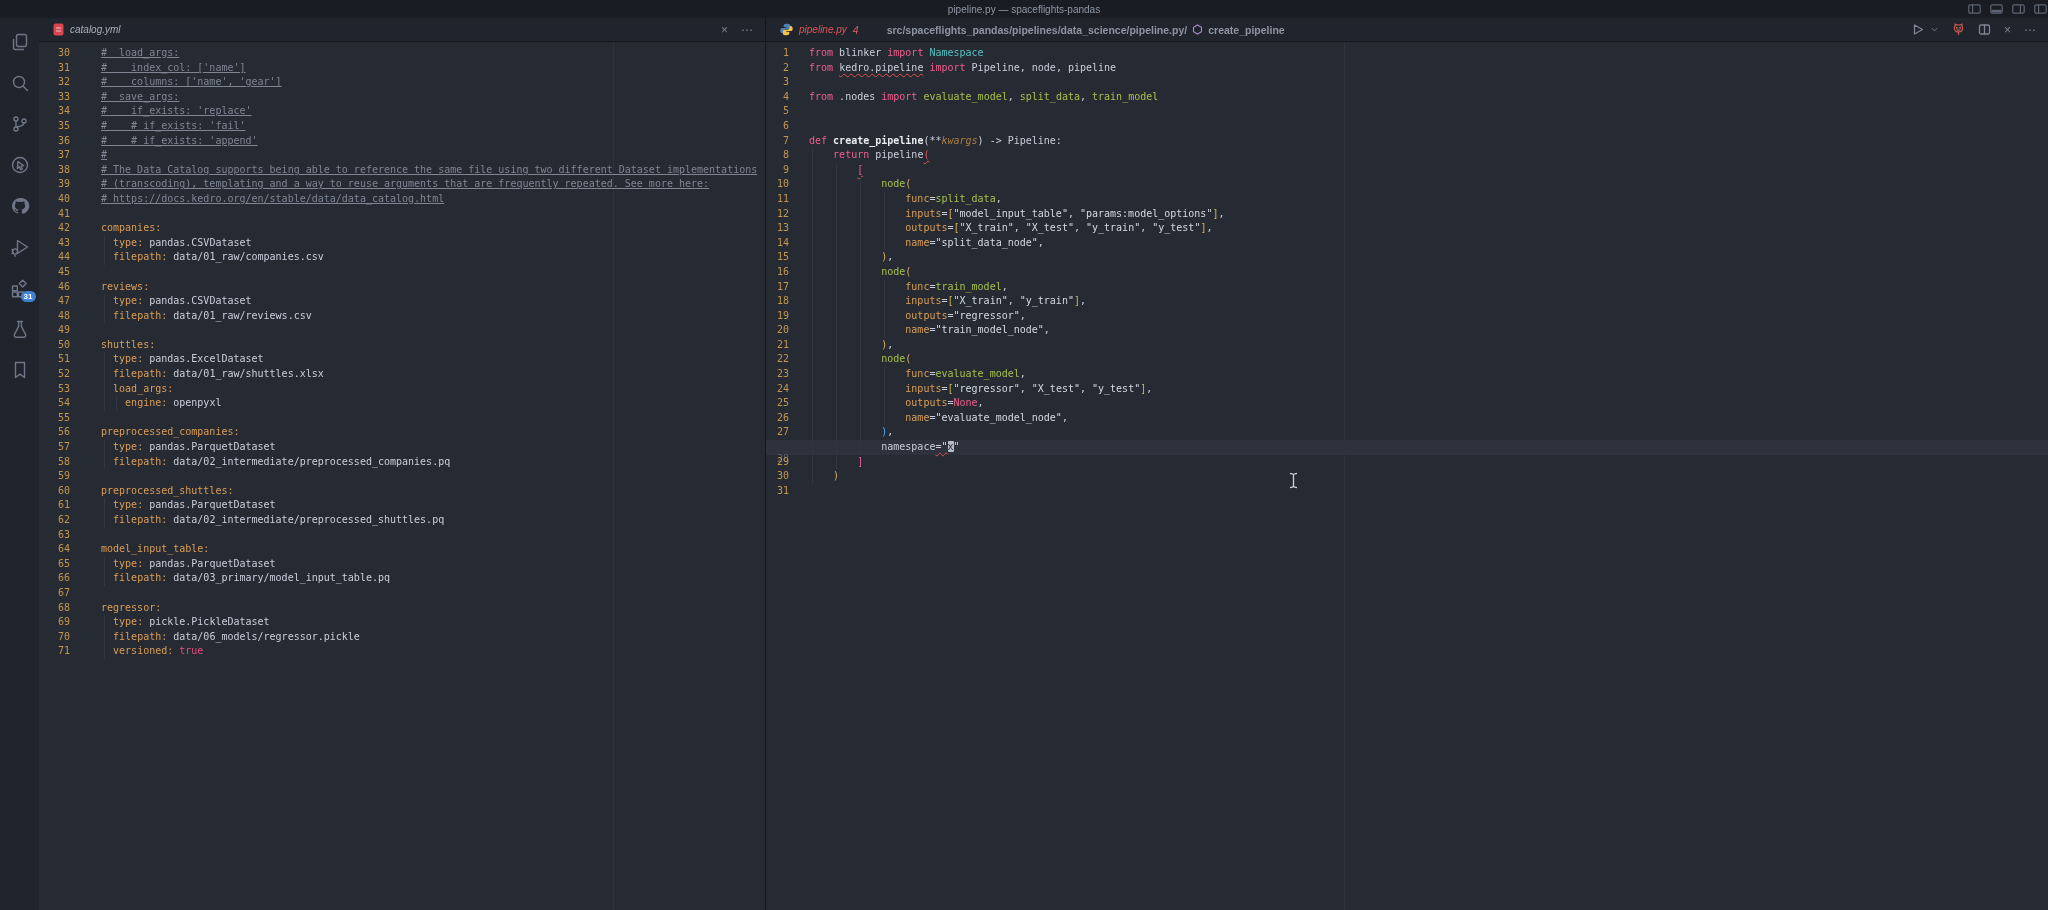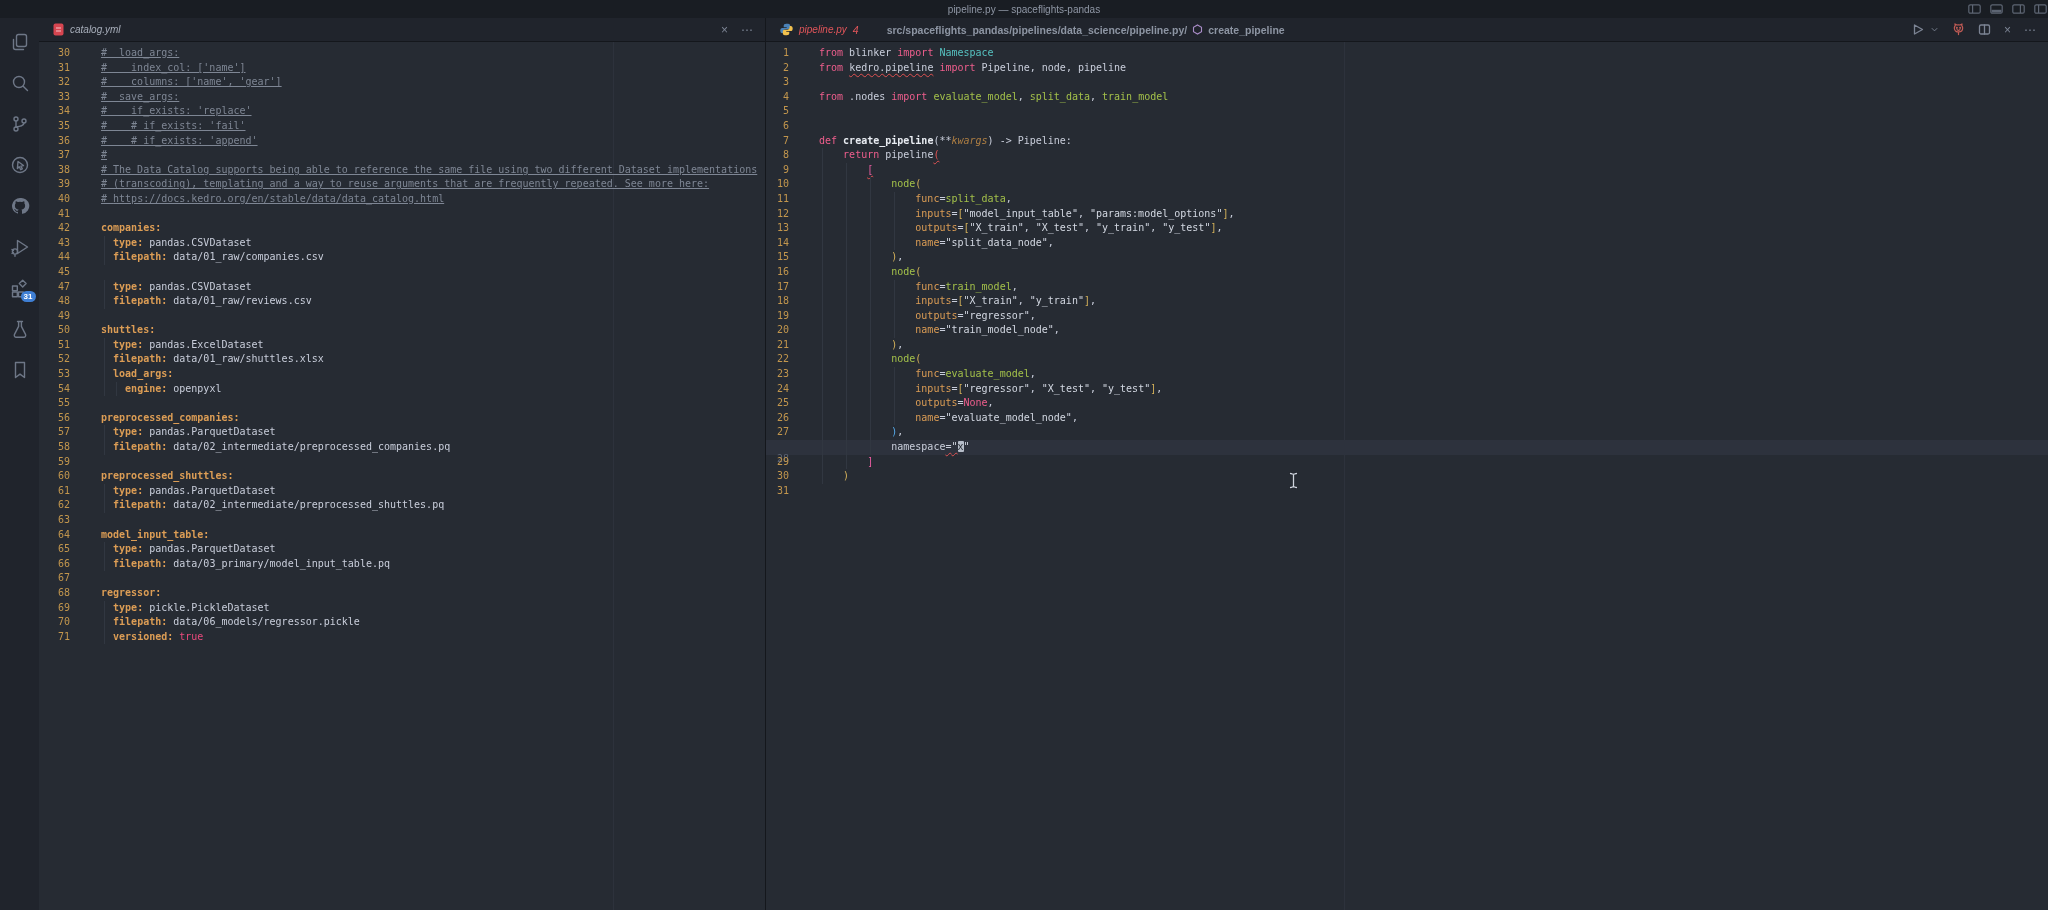--- a/index.html
+++ b/index.html
@@ -58,28 +58,28 @@
   .editor { position:relative; flex:1; background:#262b33; overflow:hidden;
             font-family:"DejaVu Sans Mono",monospace; font-size:10px; padding-top:4px; }
   .wrap-guide { position:absolute; top:0; bottom:0; width:1px; background:#2d323c; z-index:0; }
   .row { display:flex; height:14.6px; line-height:14.6px; position:relative; z-index:1; }
   .row.active { background:#2d323d; }
   .ln { flex:none; text-align:right; color:#c2964d; }
   .ln.dim { color:#5c6474;margin-top:12px; }
   .editor.left-ed  .ln { width:31px; }
   .editor.left-ed  .code { margin-left:31px; }
   .editor.right-ed .ln { width:23px; }
-  .editor.right-ed .code { margin-left:30px; }
+  .editor.right-ed .code { margin-left:20px; }
   .code { position:relative; white-space:pre; color:#c9cedb; }
   .ig { position:absolute; top:0; bottom:0; width:1px; background:#313741; }
 
   
   .tk-cm  { color:#7e8694;text-decoration:underline; }
   .tk-lk  { color:#7e8694; text-decoration:underline; }
-  .tk-key { color:#dc9d55;font-weight:bold; }
+  .tk-key { color:#dc9d55; }
   .tk-val { color:#c9cedb; }
   .tk-bo  { color:#ea4a7d; }
   .tk-kw  { color:#ef5e8d; }
   .tk-ty  { color:#56c1c0; }
   .tk-fn  { color:#a3c04a; }
   .tk-fnb { color:#e8ecf2; font-weight:bold; }
   .tk-di  { color:#ad7e43; font-style:italic; }
   .tk-pu  { color:#c9cedb; }
   .tk-st  { color:#d3d8e2; }
   .tk-par { color:#dc9d55; }
@@ -263,20 +263,24 @@
           </div>
           <div class="row">
             <span class="ln">44</span>
             <span class="code"><span class="tk-pu">  </span><span class="tk-key">filepath:</span><span class="tk-val"> data/01_raw/companies.csv</span><span class="ig" style="left: calc(0ch + 3px);"></span></span>
           </div>
           <div class="row">
             <span class="ln">45</span>
             <span class="code"></span>
           </div>
           <div class="row">
+            <span class="ln">46</span>
+            <span class="code"><span class="tk-key">reviews:</span></span>
+          </div>
+          <div class="row">
             <span class="ln">47</span>
             <span class="code"><span class="tk-pu">  </span><span class="tk-key">type:</span><span class="tk-val"> pandas.CSVDataset</span><span class="ig" style="left: calc(0ch + 3px);"></span></span>
           </div>
           <div class="row">
             <span class="ln">48</span>
             <span class="code"><span class="tk-pu">  </span><span class="tk-key">filepath:</span><span class="tk-val"> data/01_raw/reviews.csv</span><span class="ig" style="left: calc(0ch + 3px);"></span></span>
           </div>
           <div class="row">
             <span class="ln">49</span>
             <span class="code"></span>

